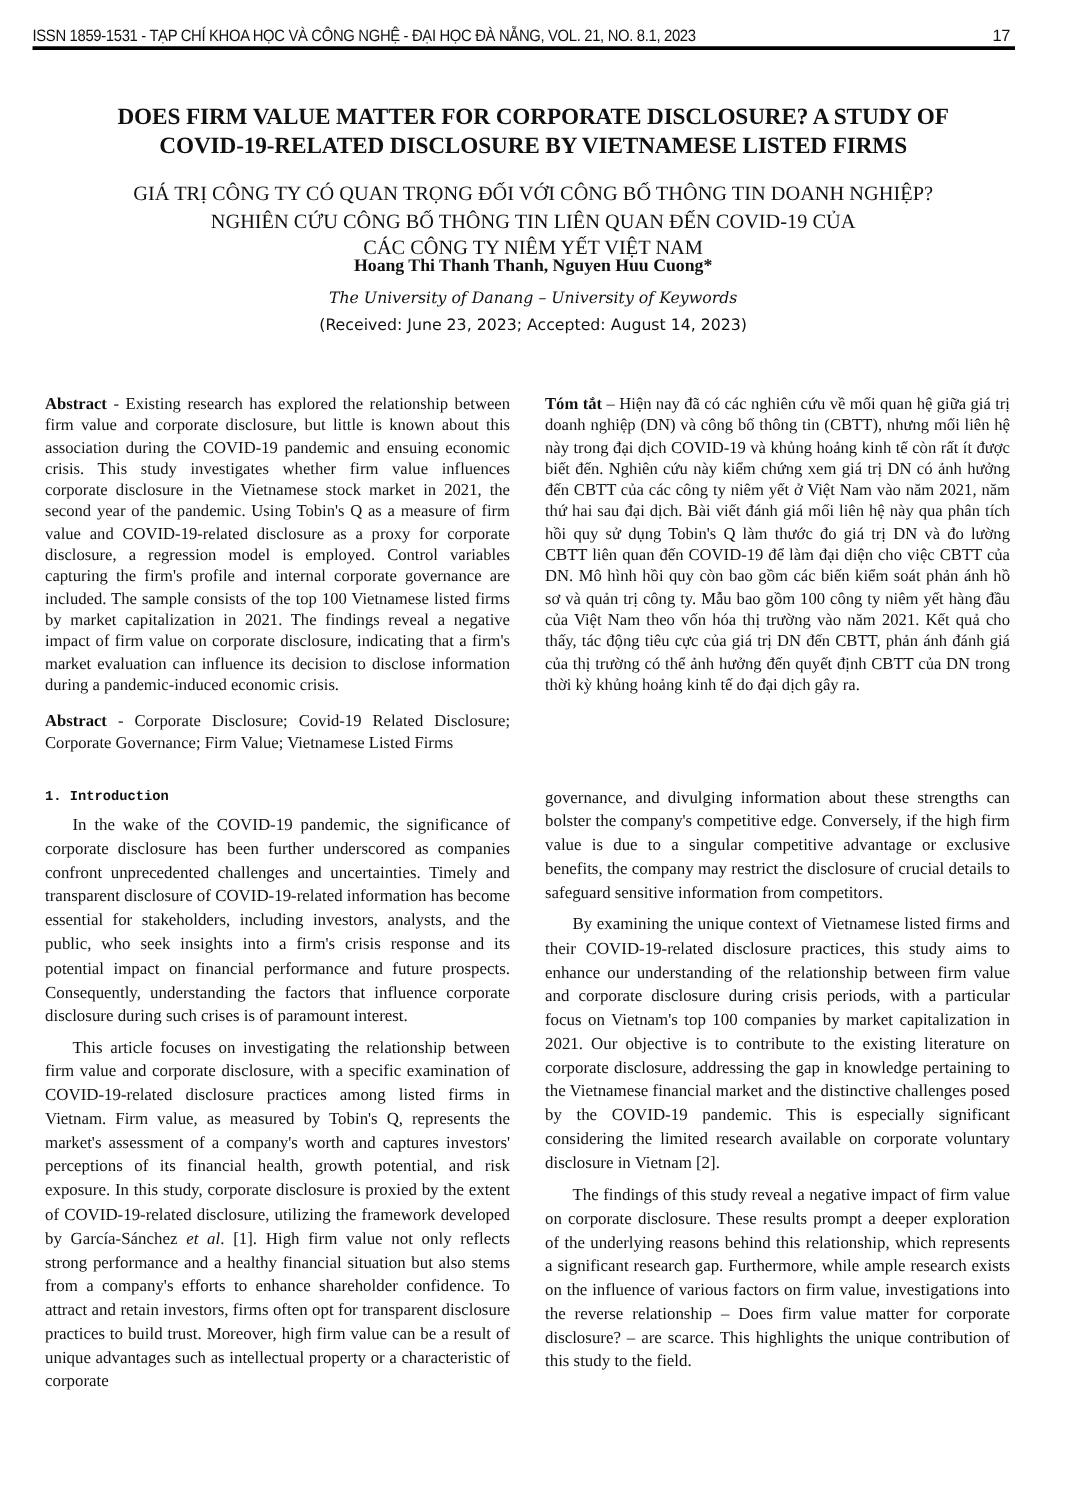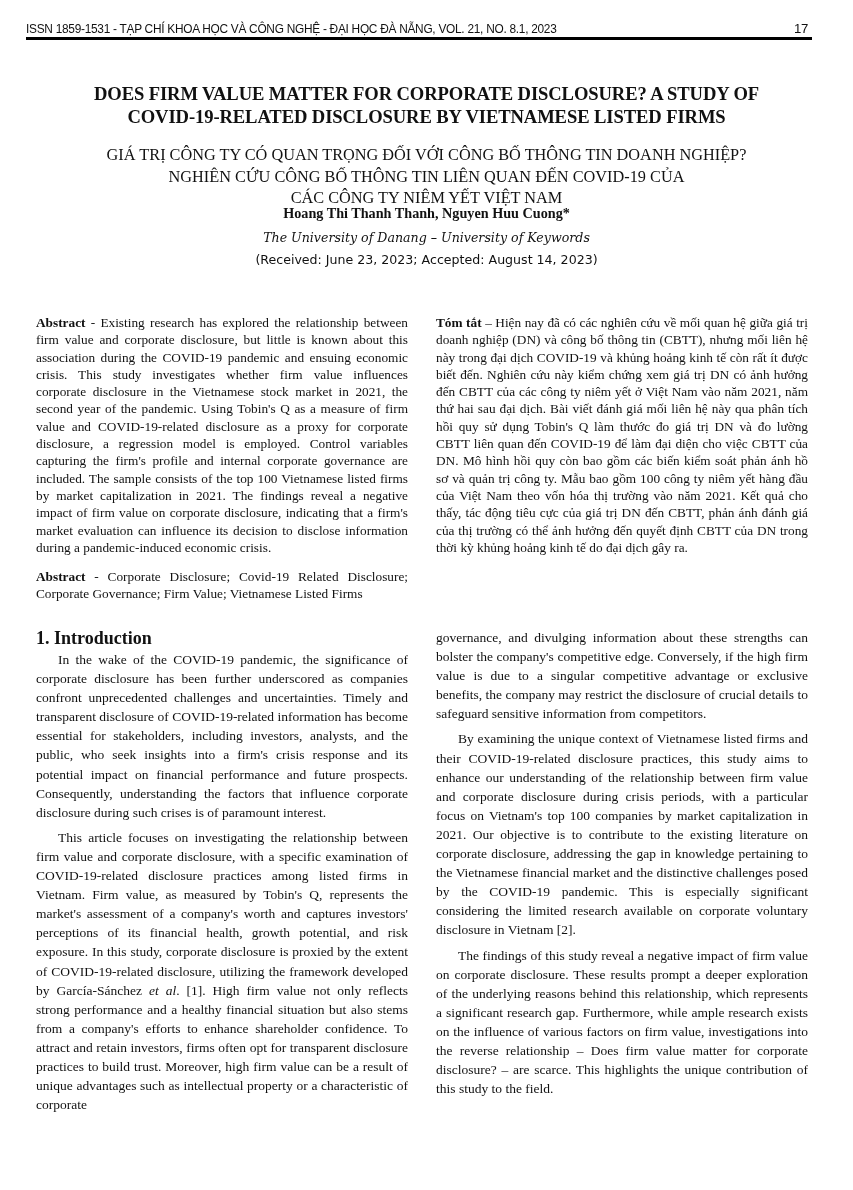--- a/index.html
+++ b/index.html
@@ -35,21 +35,21 @@
   .col-right { left: 436px; width: 372px; }
 
   .abstract { top: 314px; line-height: 17.3px; text-align: justify; }
   .abstract-r { top: 314px; line-height: 17.3px; text-align: justify; }
   .abstract p, .abstract-r p { margin: 0; }
   .kw { margin-top: 12px !important; }
   b.lbl { font-weight: bold; }
 
   .body-left { top: 628px; }
   .body-right { top: 628px; }
-  .section-heading { font-weight: bold; font-size: 18px; line-height: 20px; margin: 0 0 2px 0; }
+  .section-heading { font-weight: bold; font-size: 11px; line-height: 20px; margin: 0 0 2px 0; font-family: Liberation Mono, monospace; }
   .para { margin: 0; text-align: justify; line-height: 19.1px; text-indent: 22px; font-size: 13.5px; }
   .para + .para { margin-top: 6px; }
   .para.noindent { text-indent: 0; font-family: Liberation Serif, serif; }
 </style>
 </head>
 <body>
 
 <div class="page">
 
   <div class="running-header">

